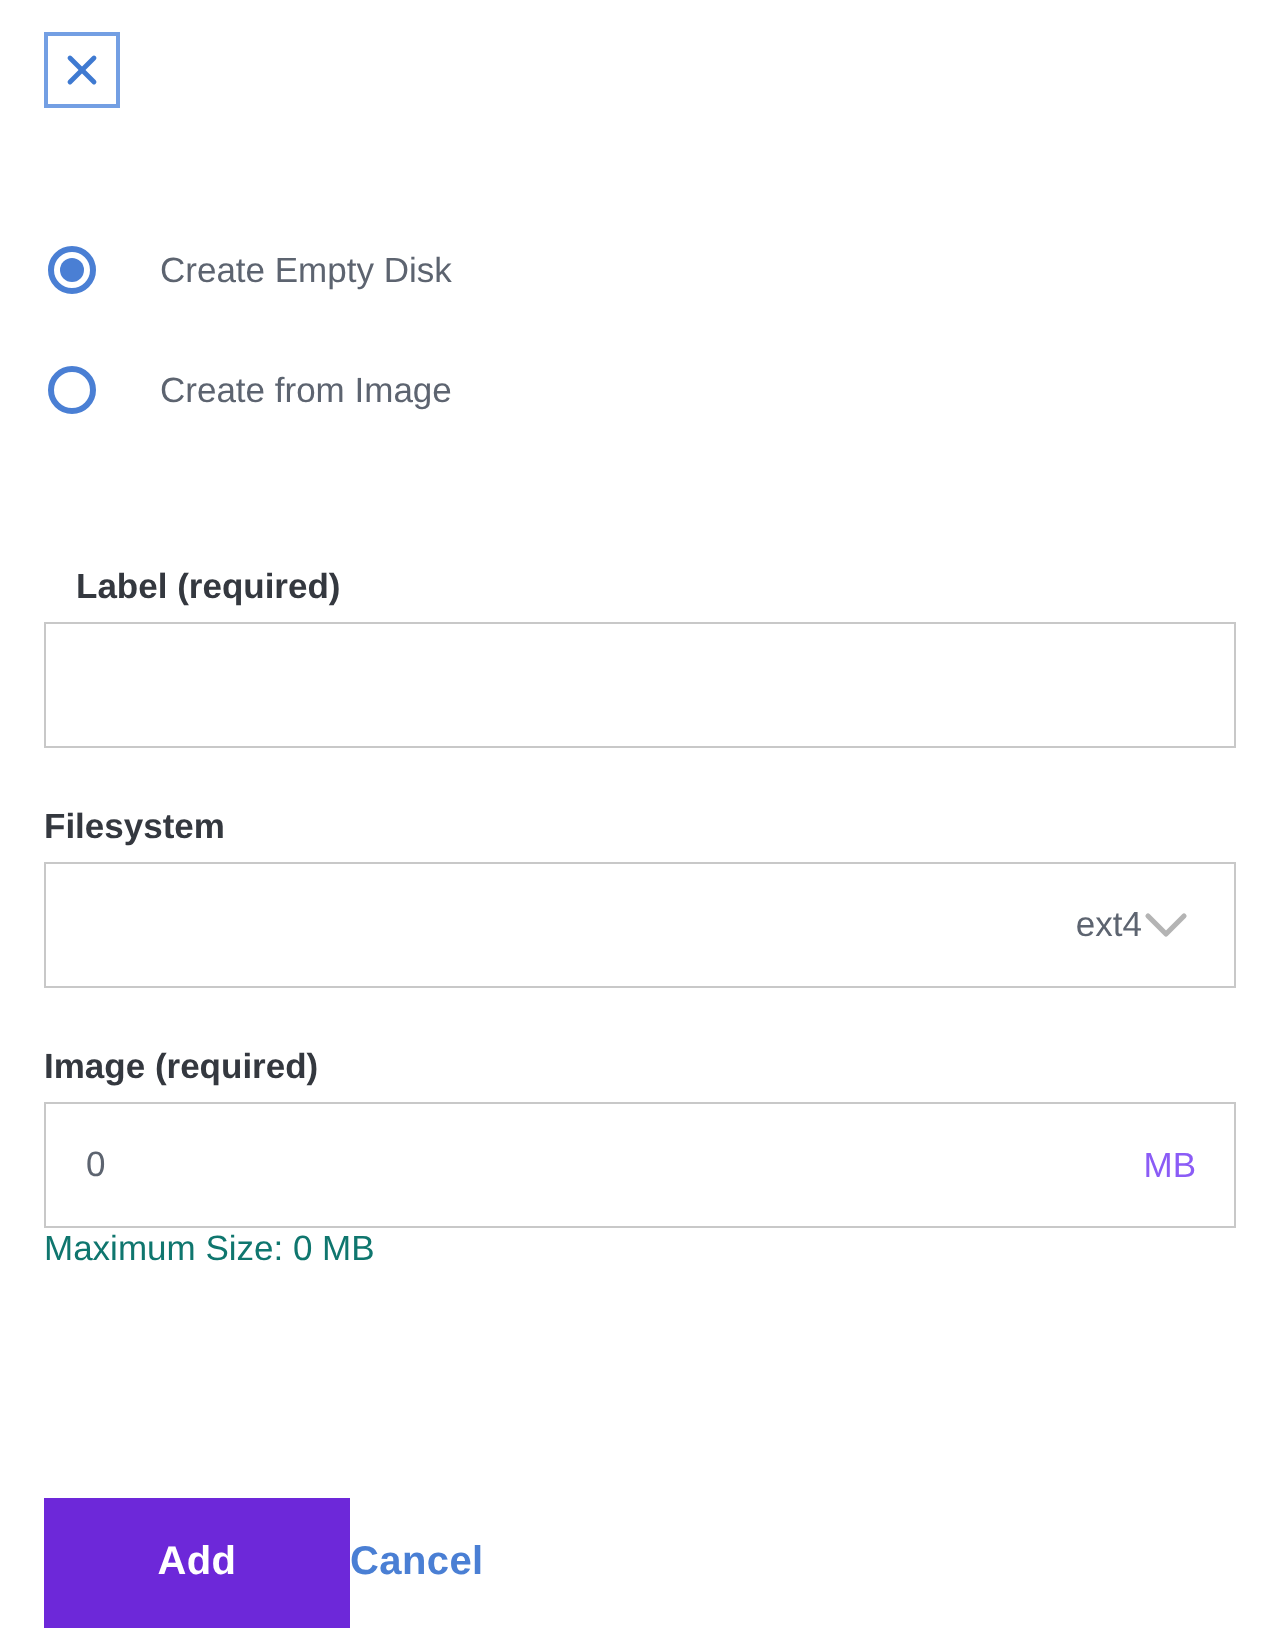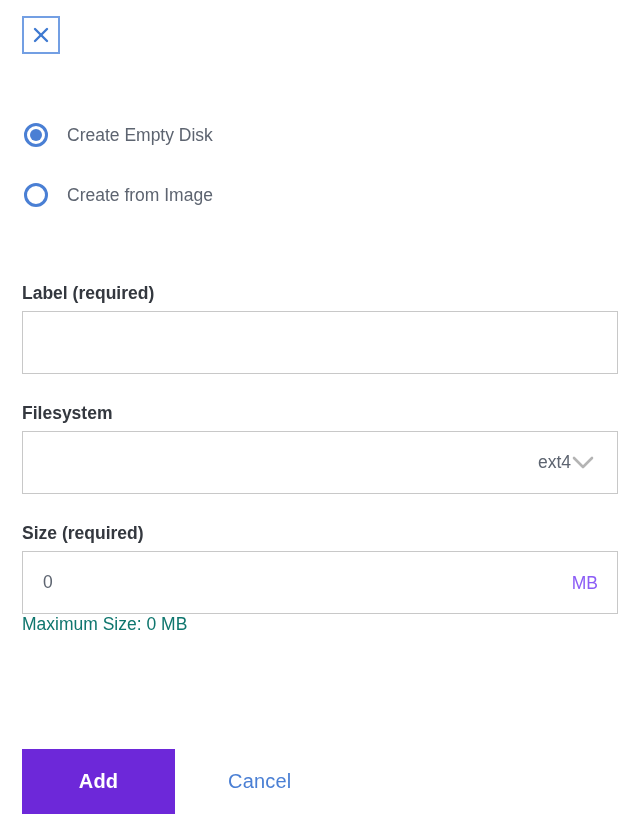--- a/index.html
+++ b/index.html
@@ -17,34 +17,34 @@
   .close-btn {
     width: 38px; height: 38px; background: #fff;
     border: 2px solid #739fe3; margin-right: -9px; margin-top: 2px;
     display: flex; align-items: center; justify-content: center;
     cursor: pointer; padding: 0;
   }
   .close-btn svg { display: block; }
 
   
   .radio-group { margin-top: 69px; }
-  .radio-row { display: flex; align-items: center; margin-bottom: 36px; cursor: pointer; }
+  .radio-row { display: flex; align-items: center; margin-bottom: 36px; cursor: pointer; gap: 13px; }
   .radio-circle {
     width: 24px; height: 24px; border-radius: 50%;
     border: 3px solid #4a7fd4; background: #fff; flex: 0 0 auto;
     margin-left: 2px;
     display: flex; align-items: center; justify-content: center;
   }
   .radio-dot { width: 12px; height: 12px; border-radius: 50%; background: transparent; }
   .radio-row.checked .radio-dot { background: #4a7fd4; }
   .radio-label { margin-left: 19px; font-size: 17.5px; color: #5d6470; }
 
   
   .field-label { font-size: 17.5px; font-weight: 700; color: #34383f; margin-bottom: 7px; }
-  .field-label.first { margin-top: 76px; }
+  .field-label.first { margin-top: 76px; margin-left: 16px; }
   .text-input {
     width: 596px; height: 63px; border: 1px solid #c8c8c8; background: #fff;
     font-family: "Liberation Sans", "DejaVu Sans", sans-serif;
     font-size: 17.5px; color: #5d6470; padding: 0 20px; outline: none;
     border-radius: 0; display: block;
   }
   .field { margin-top: 29px; }
   .select-box {
     width: 596px; height: 63px; border: 1px solid #c8c8c8; background: #fff;
     display: flex; align-items: center; justify-content: flex-end;
@@ -63,23 +63,23 @@
 
   
   .actions { position: absolute; left: 22px; bottom: 12px; display: flex; align-items: center; }
   .add-btn {
     width: 153px; height: 65px; background: #6d28d9; color: #ffffff;
     border: none; font-family: "Liberation Sans", "DejaVu Sans", sans-serif;
     font-size: 20px; font-weight: 700; cursor: pointer; border-radius: 0;
     letter-spacing: 0.2px;
   }
   .cancel-btn {
-    margin-left: 53px; background: none; border: none; cursor: pointer;
+    background: none; border: none; cursor: pointer;
     font-family: "Liberation Sans", "DejaVu Sans", sans-serif;
-    font-size: 20px; font-weight: 400; color: #4a7fd4; padding: 0;
+    font-size: 20px; font-weight: 700; color: #4a7fd4; padding: 0;
     letter-spacing: 0.2px;
   }
 </style>
 </head>
 <body>
 
 <div class="drawer">
 
   <div class="header">
     <button class="close-btn">
@@ -116,21 +116,21 @@
       <span class="select-value">ext4</span>
       <span>
         <svg width="24" height="16" viewBox="0 0 24 16">
           <polyline points="3,3 12,12 21,3" fill="none" stroke="#b4b4b4" stroke-width="2.6" stroke-linecap="round" stroke-linejoin="round"></polyline>
         </svg>
       </span>
     </div>
   </div>
 
   <div class="field">
-    <div class="field-label">Size (required)</div>
+    <div class="field-label">Image (required)</div>
     <div class="adorned-input">
       <input class="text-input" type="text" value="0" style="">
       <span class="input-unit">MB</span>
     </div>
     <div class="helper-text">Maximum Size: 0 MB</div>
   </div>
 
   <div class="actions">
     <button class="add-btn">Add</button>
     <button class="cancel-btn">Cancel</button>

